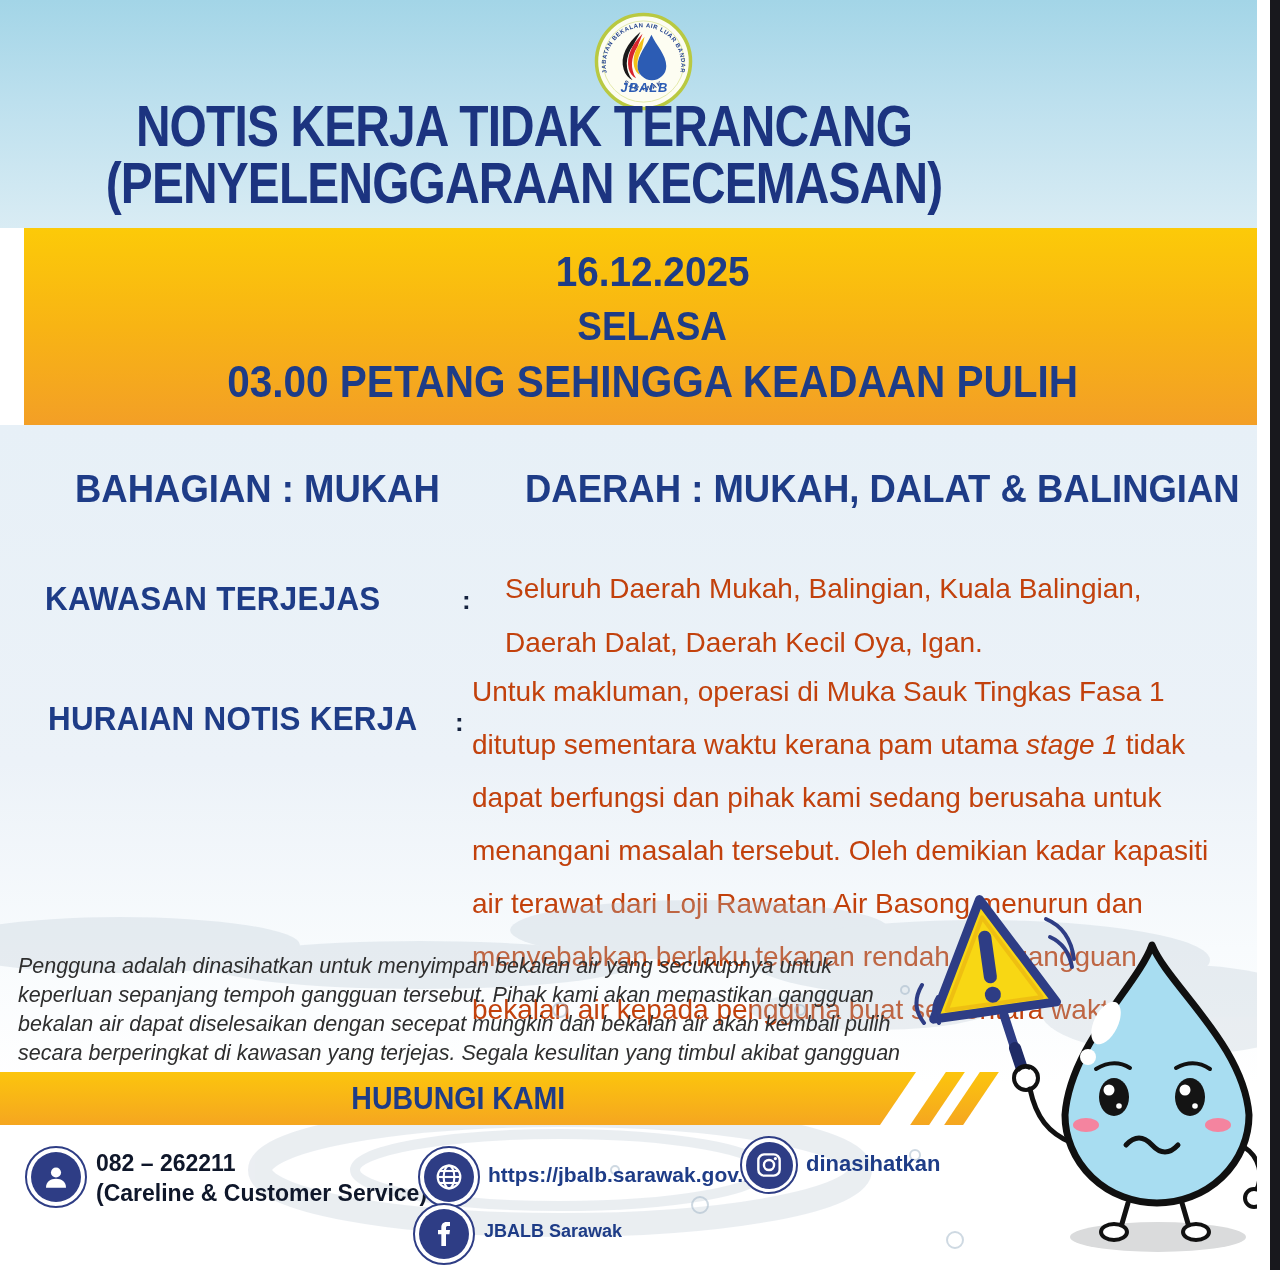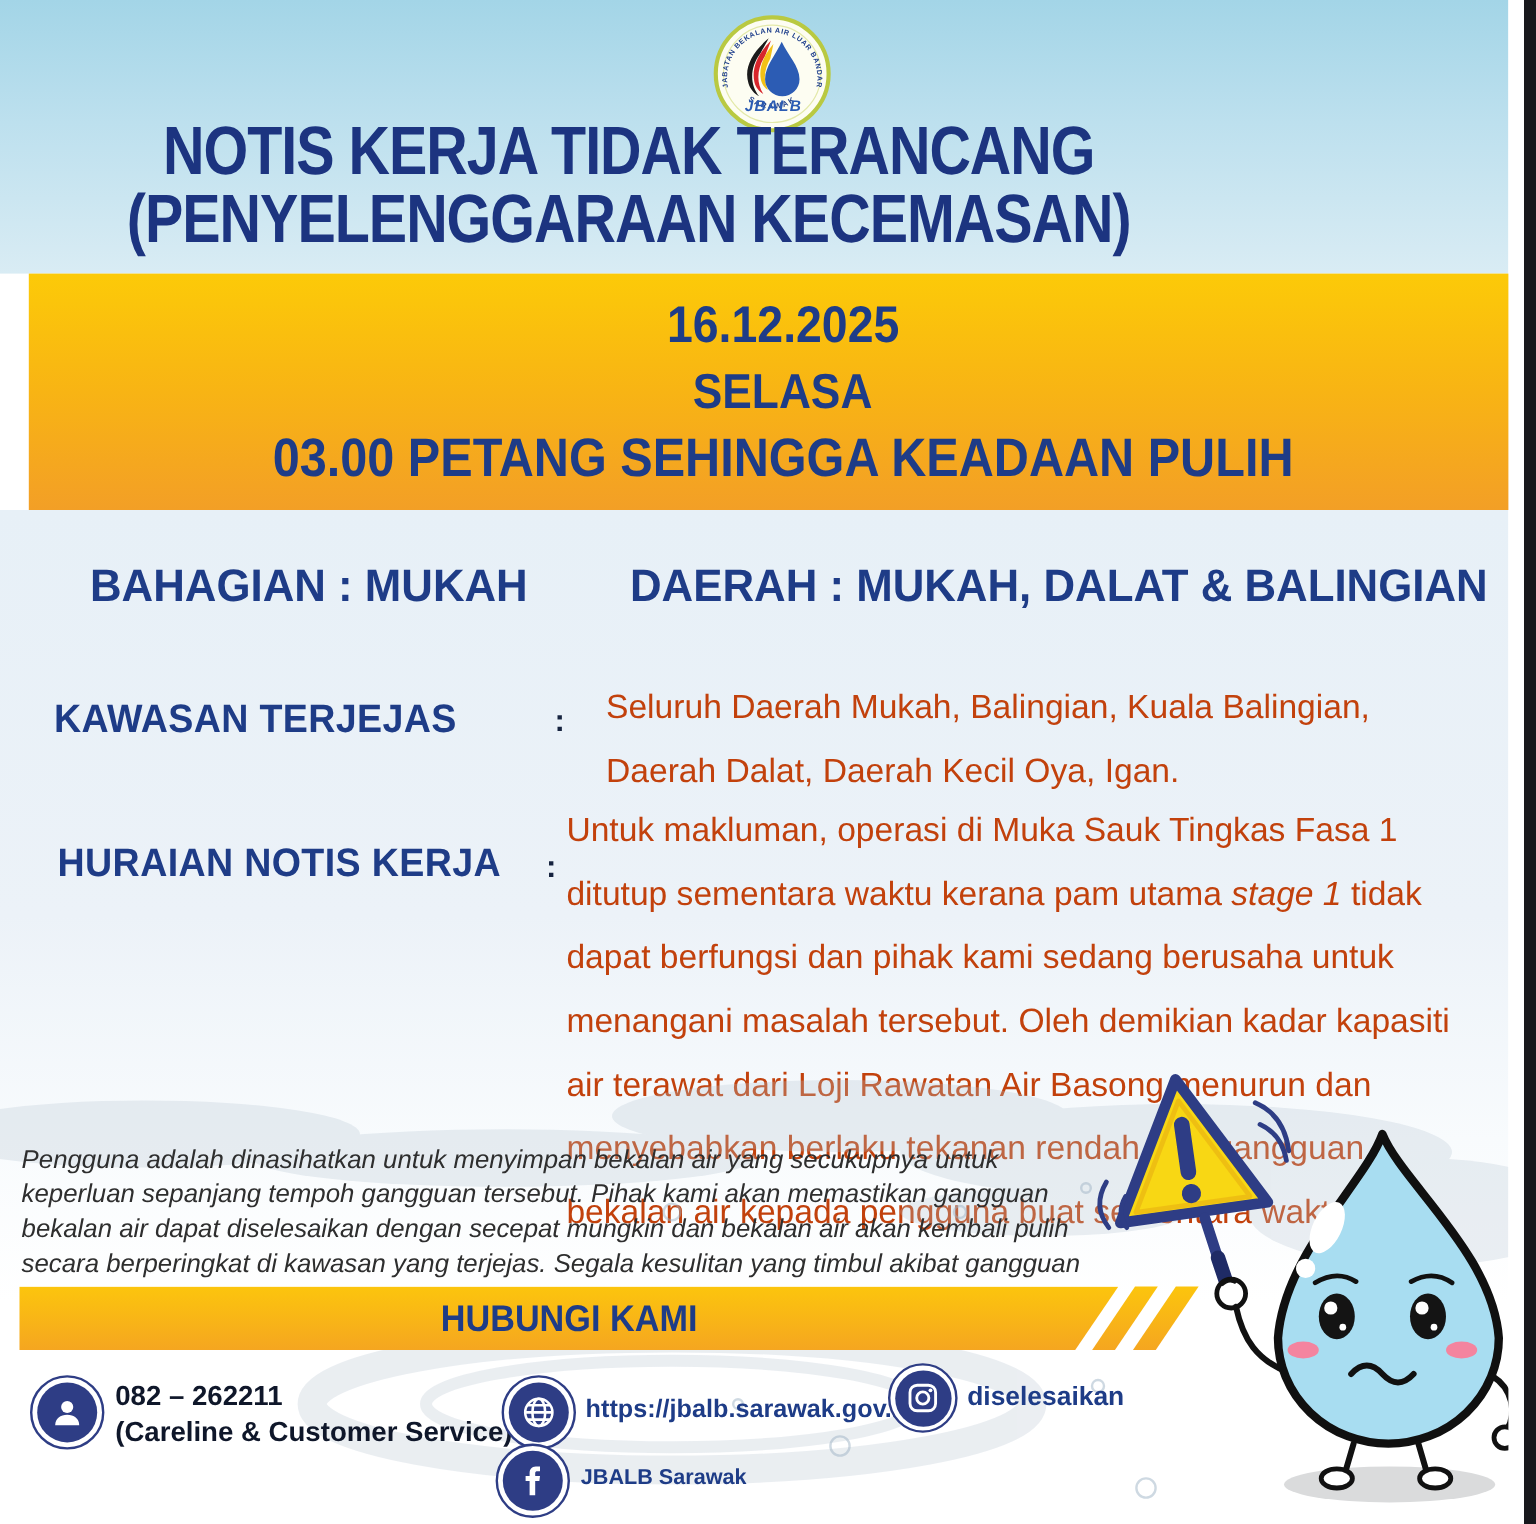--- a/index.html
+++ b/index.html
@@ -51,21 +51,21 @@
   .col-huraian{left:455px;top:707px;}
   .italic-inline{font-style:italic;margin-top:46px;}
 
   .advisory{
     position:absolute;left:18px;top:952px;width:905px;
     font-style:italic;font-size:21.5px;line-height:29px;color:#2e2e2e;
   }
 
   
   .hubungi{
-    position:absolute;left:16px;top:1072px;width:916px;height:53px;
+    position:absolute;left:0;top:1072px;width:916px;height:53px;
     background:linear-gradient(180deg,#fcc50d,#f5a620);
     clip-path:polygon(0 0,100% 0,calc(100% - 36px) 100%,0 100%);
     display:flex;align-items:center;justify-content:center;
     color:#1e3c87;font-weight:700;font-size:31px;
   }
   .hubungi span{display:block;transform:scaleX(0.92);}
   .stripe{position:absolute;top:1072px;height:53px;width:19px;background:linear-gradient(180deg,#fcc50d,#f5a620);transform:skewX(-34deg);}
   .stripe-1{left:928px;}
   .stripe-2{left:962px;}
 
@@ -206,21 +206,21 @@
 
   <div class="cicon" style="left:740px;top:1136px;width:58px;height:58px;">
     <div class="inner" style="width:47px;height:47px;">
         <svg viewBox="0 0 24 24" fill="none" stroke="#fff" stroke-width="1.8">
       <rect x="4" y="4" width="16" height="16" rx="4.5"></rect>
       <circle cx="12" cy="12" r="3.8"></circle>
       <circle cx="16.8" cy="7.2" r="1.2" fill="#fff" stroke="none"></circle>
     </svg>
       </div>
   </div>
-  <div class="ctext ig-text">diselesaikan</div>
+  <div class="ctext ig-text">dinasihatkan</div>
 
   <div class="cicon" style="left:413px;top:1203px;">
     <div class="inner">
         <svg viewBox="0 0 24 24" fill="#fff">
       <path d="M13.5 9V7.2c0-.8.5-1.2 1.3-1.2H16.5V3h-2.6C11.2 3 10 4.9 10 7v2H7.5v3.2H10V21h3.5v-8.8h2.6l.4-3.2z"></path>
     </svg>
       </div>
   </div>
   <div class="ctext fb-text">JBALB Sarawak</div>
 

